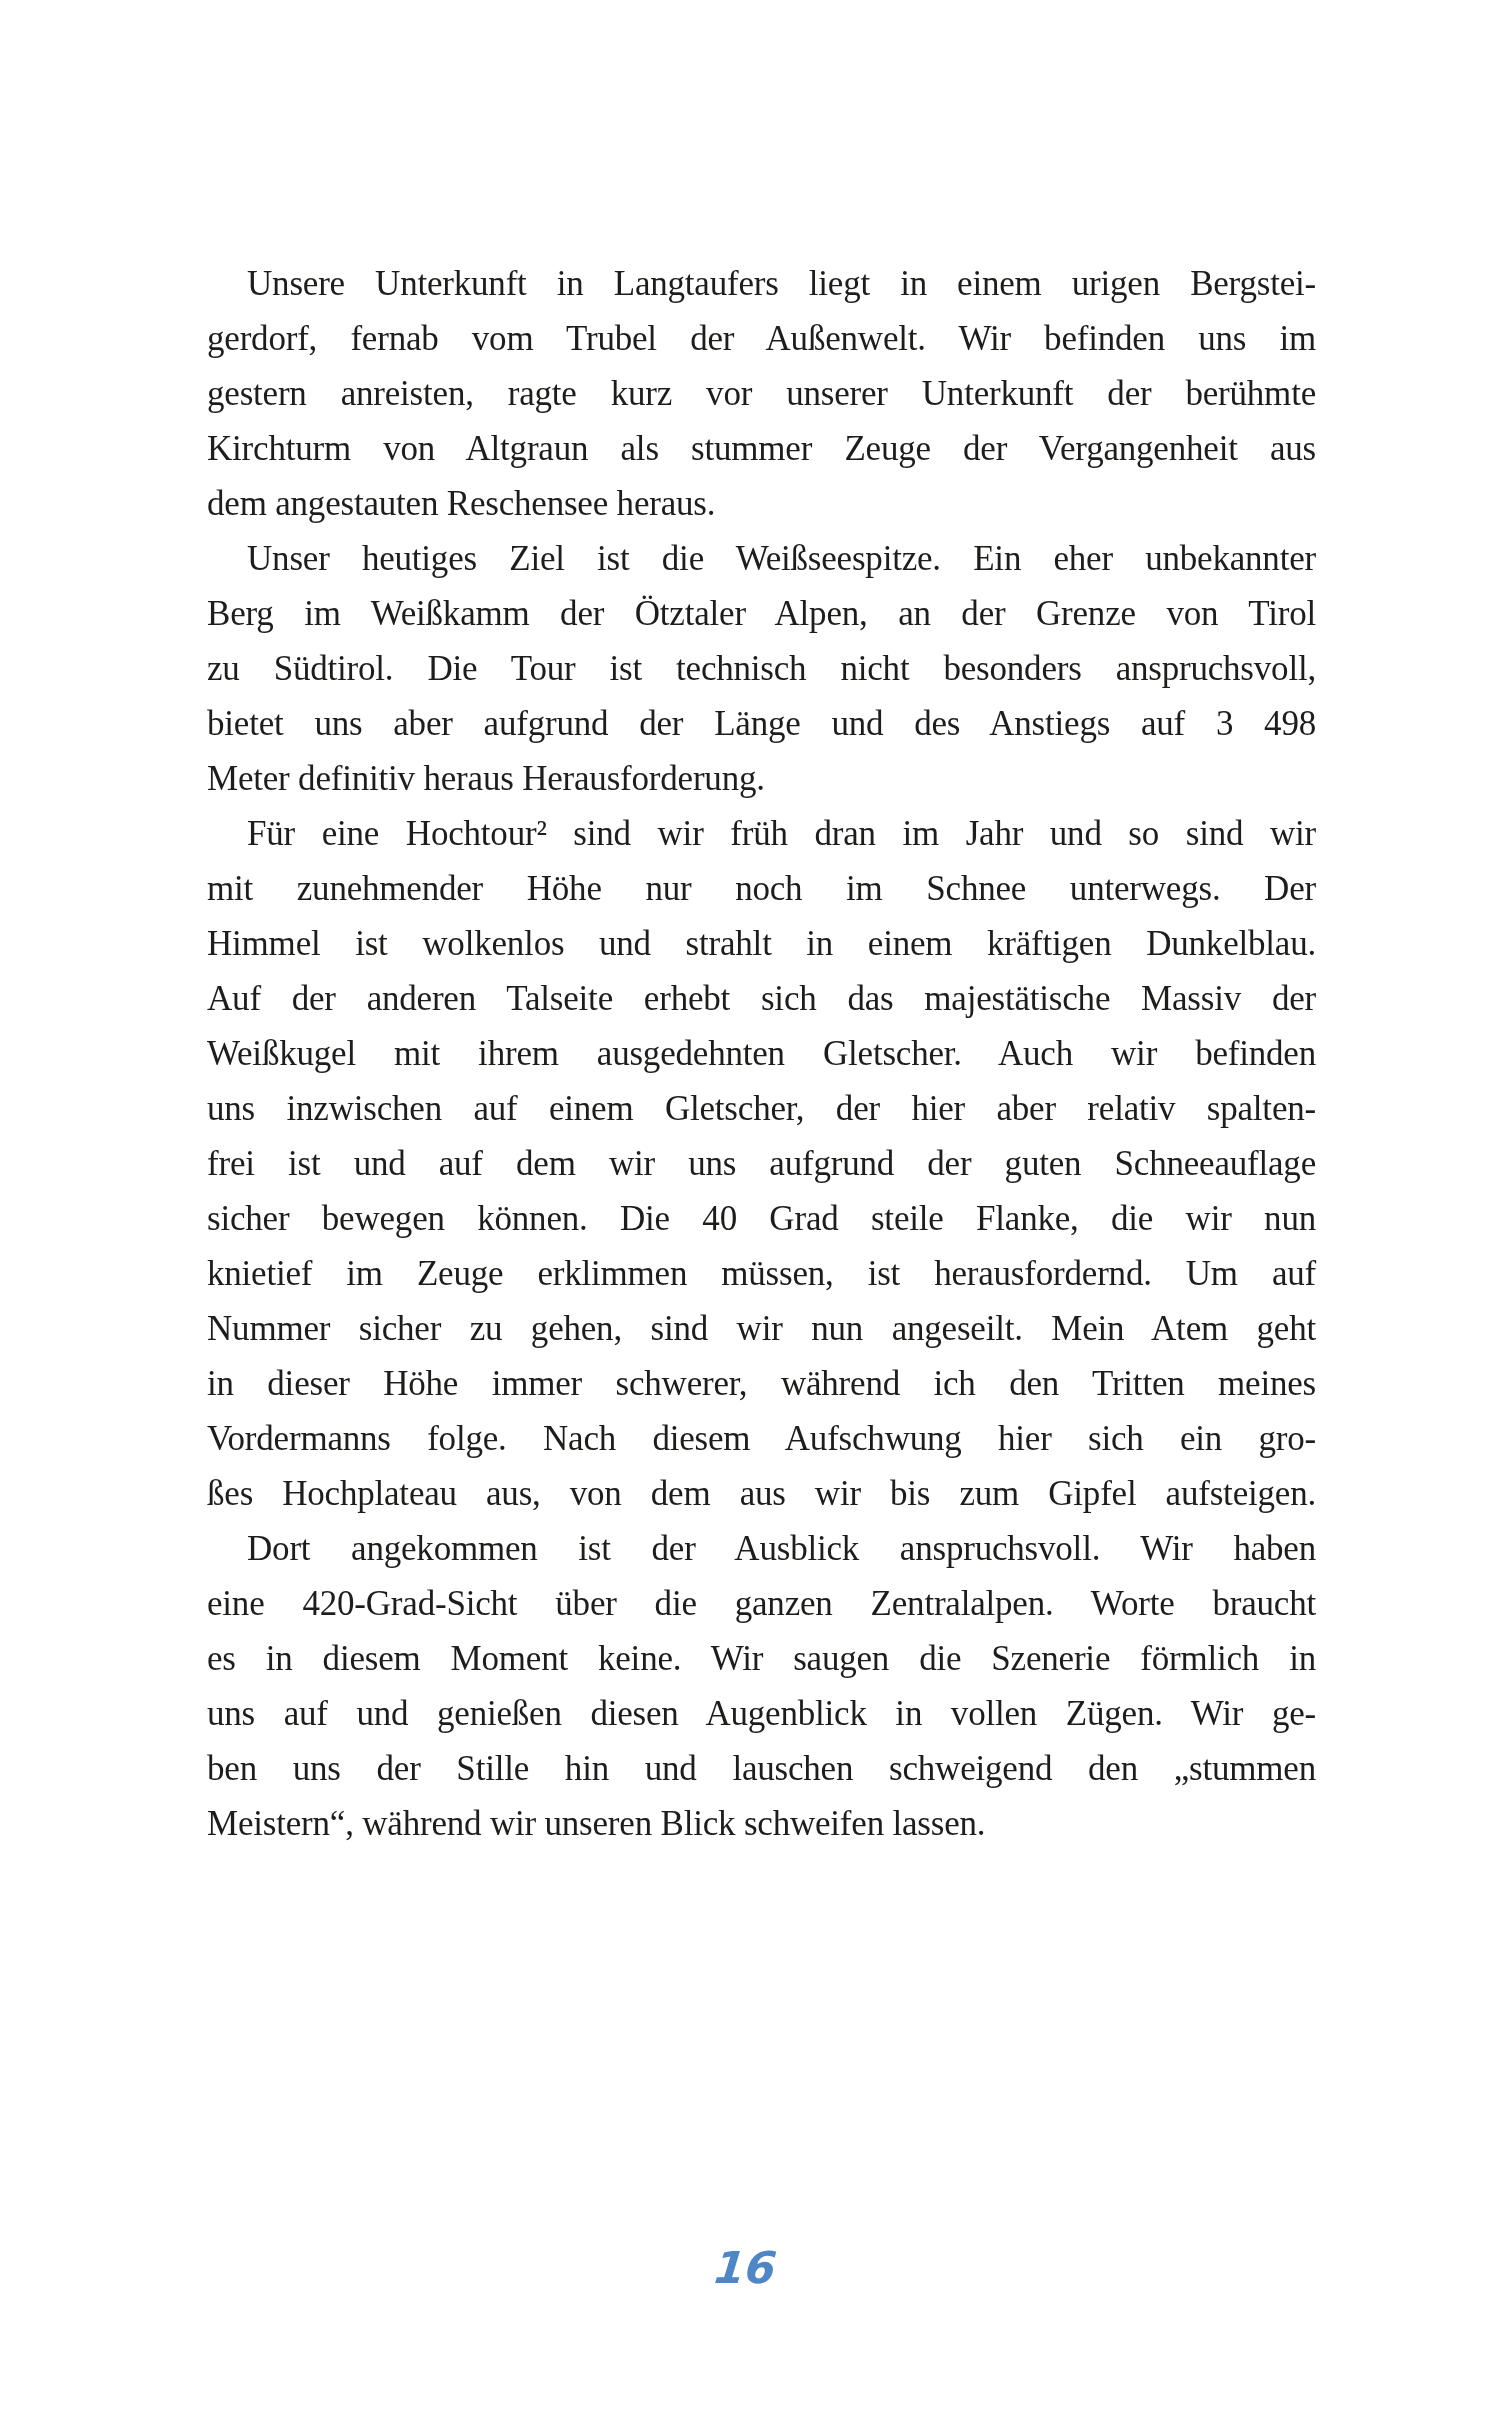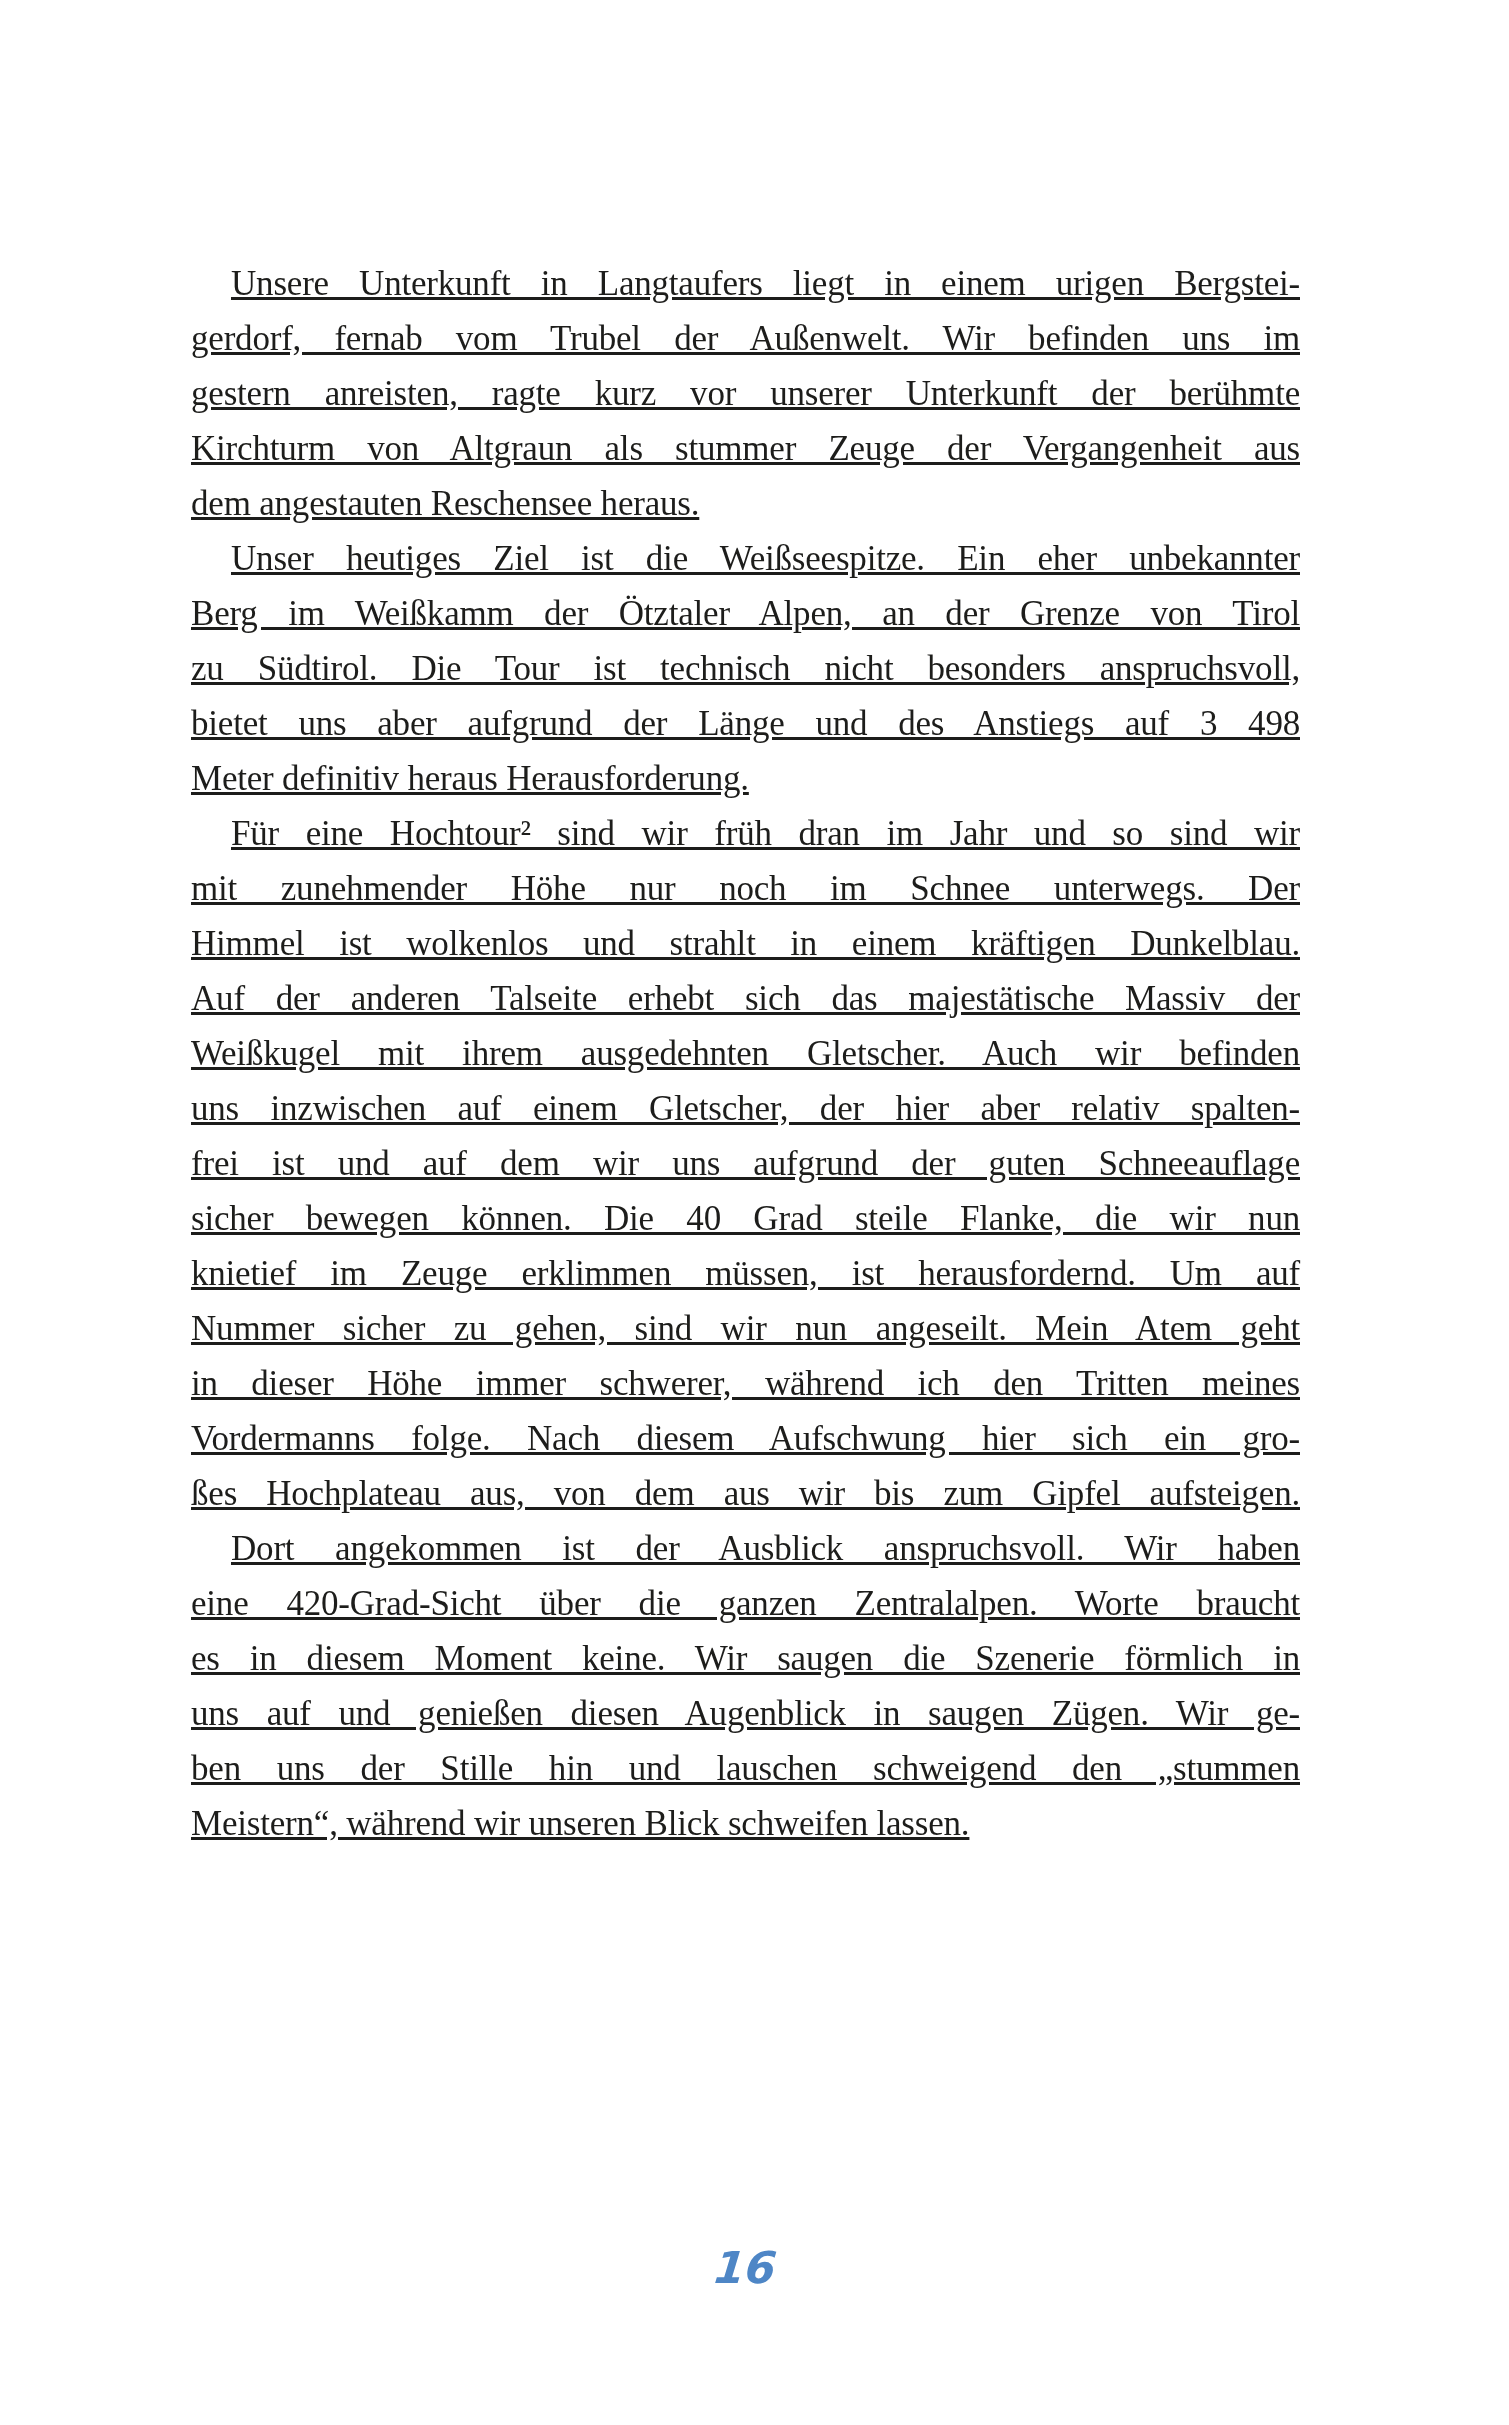--- a/index.html
+++ b/index.html
@@ -9,27 +9,26 @@
     font-family: "Liberation Serif", "DejaVu Serif", serif;
   }
   .page {
     position: relative;
     width: 1509px; height: 2425px;
     background: #ffffff;
     overflow: hidden;
   }
   .text-block {
     position: absolute;
-    left: 191px; top: 256px;
+    left: 207px; top: 256px;
     width: 1109px;
     color: #1d1d1b;
     font-size: 35px;
     line-height: 55px;
     letter-spacing: -0.2px;
-    text-decoration: underline;
   }
   .line {
     text-align: justify;
     text-align-last: justify;
     white-space: normal;
   }
   .line.endline { text-align-last: left; }
   .line.indent { text-indent: 40px; }
   .page-number {
     position: absolute;
@@ -68,19 +67,19 @@
       <div class="line">frei ist und auf dem wir uns aufgrund der guten Schneeauflage</div>
       <div class="line">sicher bewegen können. Die 40 Grad steile Flanke, die wir nun</div>
       <div class="line">knietief im Zeuge erklimmen müssen, ist herausfordernd. Um auf</div>
       <div class="line">Nummer sicher zu gehen, sind wir nun angeseilt. Mein Atem geht</div>
       <div class="line">in dieser Höhe immer schwerer, während ich den Tritten meines</div>
       <div class="line">Vordermanns folge. Nach diesem Aufschwung hier sich ein gro-</div>
       <div class="line">ßes Hochplateau aus, von dem aus wir bis zum Gipfel aufsteigen.</div>
       <div class="line indent">Dort angekommen ist der Ausblick anspruchsvoll. Wir haben</div>
       <div class="line">eine 420-Grad-Sicht über die ganzen Zentralalpen. Worte braucht</div>
       <div class="line">es in diesem Moment keine. Wir saugen die Szenerie förmlich in</div>
-      <div class="line">uns auf und genießen diesen Augenblick in saugen Zügen. Wir ge-</div>
+      <div class="line">uns auf und genießen diesen Augenblick in vollen Zügen. Wir ge-</div>
       <div class="line">ben uns der Stille hin und lauschen schweigend den „stummen</div>
       <div class="line endline">Meistern“, während wir unseren Blick schweifen lassen.</div>
     </div>
   <div class="page-number" style="color: rgb(78, 134, 198);">16</div>
 </div>
 
 
 </body></html>

